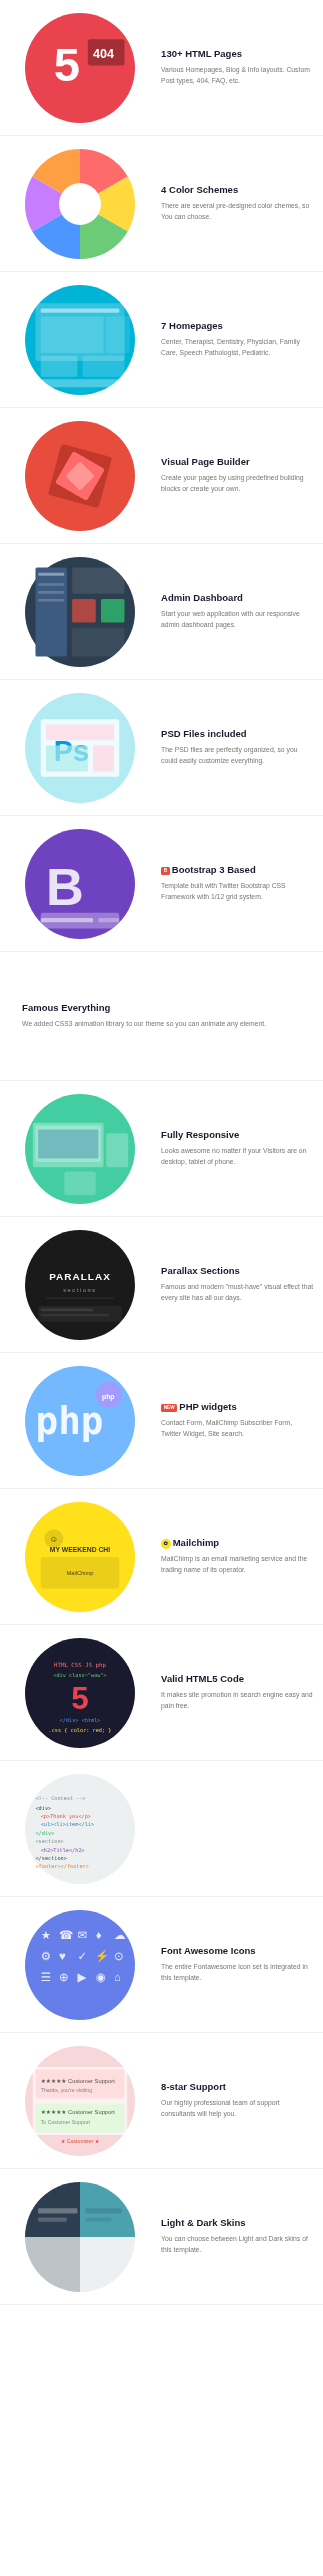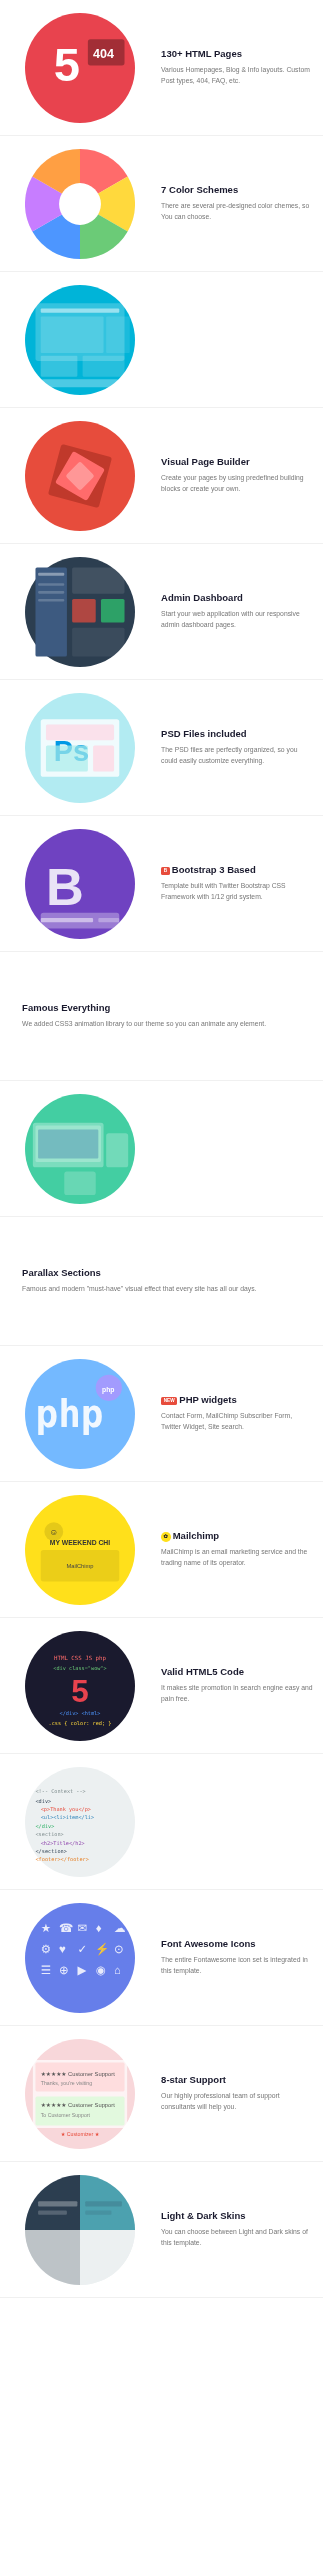--- a/index.html
+++ b/index.html
@@ -100,36 +100,40 @@
         <path d="M105,105 L105,0 A105,105 0 0,1 196,52.5 Z" fill="#ff6b6b"></path>
         <path d="M105,105 L196,52.5 A105,105 0 0,1 196,157.5 Z" fill="#ffd93d"></path>
         <path d="M105,105 L196,157.5 A105,105 0 0,1 105,210 Z" fill="#6bcb77"></path>
         <path d="M105,105 L105,210 A105,105 0 0,1 14,157.5 Z" fill="#4d96ff"></path>
         <path d="M105,105 L14,157.5 A105,105 0 0,1 14,52.5 Z" fill="#c77dff"></path>
         <path d="M105,105 L14,52.5 A105,105 0 0,1 105,0 Z" fill="#ff9f43"></path>
         <circle cx="105" cy="105" r="40" fill="white"></circle>
       </svg>
       </div>
       <div class="feature-content">
-        <div class="feature-title">7 Color Schemes</div>
+        <div class="feature-title">4 Color Schemes</div>
         <div class="feature-desc">There are several pre-designed color chemes, so You can choose.</div>
       </div>
     </div>
     <div class="feature-item">
       <div class="feature-image">
         <svg width="110" height="110" viewBox="0 0 210 210">
         <circle cx="105" cy="105" r="105" fill="#00b4d8"></circle>
         <rect x="20" y="35" width="170" height="110" rx="5" fill="rgba(255,255,255,0.2)"></rect>
         <rect x="30" y="45" width="150" height="8" rx="2" fill="rgba(255,255,255,0.5)"></rect>
         <rect x="30" y="60" width="120" height="70" rx="2" fill="rgba(255,255,255,0.15)"></rect>
         <rect x="30" y="135" width="70" height="40" rx="2" fill="rgba(255,255,255,0.2)"></rect>
         <rect x="110" y="135" width="80" height="40" rx="2" fill="rgba(255,255,255,0.15)"></rect>
         <rect x="155" y="60" width="45" height="70" rx="2" fill="rgba(255,255,255,0.1)"></rect>
         <rect x="30" y="180" width="150" height="15" rx="5" fill="rgba(255,255,255,0.3)"></rect>
       </svg>
+      </div>
+      <div class="feature-content">
+        <div class="feature-title">7 Homepages</div>
+        <div class="feature-desc">Center, Therapist, Dentistry, Physician, Family Care, Speech Pathologist, Pediatric.</div>
       </div>
     </div>
     <div class="feature-item">
       <div class="feature-image">
         <svg width="110" height="110" viewBox="0 0 210 210">
         <circle cx="105" cy="105" r="105" fill="#e74c3c"></circle>
         <rect x="55" y="55" width="100" height="100" rx="5" fill="#c0392b" transform="rotate(15,105,105)"></rect>
         <rect x="70" y="70" width="70" height="70" rx="5" fill="#ff6b6b" transform="rotate(30,105,105)"></rect>
         <rect x="85" y="85" width="40" height="40" rx="5" fill="rgba(255,255,255,0.3)" transform="rotate(45,105,105)"></rect>
       </svg>
@@ -200,22 +204,37 @@
       <div class="feature-image">
         <svg width="110" height="110" viewBox="0 0 210 210">
         <circle cx="105" cy="105" r="105" fill="#43cea2"></circle>
         <rect x="15" y="55" width="135" height="85" rx="5" fill="rgba(255,255,255,0.3)"></rect>
         <rect x="20" y="60" width="125" height="70" rx="3" fill="rgba(255,255,255,0.25)"></rect>
         <rect x="155" y="75" width="42" height="65" rx="5" fill="rgba(255,255,255,0.25)"></rect>
         <rect x="75" y="148" width="60" height="45" rx="5" fill="rgba(255,255,255,0.2)"></rect>
         <rect x="25" y="68" width="115" height="55" rx="2" fill="rgba(24,90,157,0.3)"></rect>
       </svg>
       </div>
-    </div>
-    <div class="feature-item">
+      <div class="feature-content">
+        <div class="feature-title">Fully Responsive</div>
+        <div class="feature-desc">Looks awesome no matter if your Visitors are on desktop, tablet of phone.</div>
+      </div>
+    </div>
+    <div class="feature-item">
+      <div class="feature-image">
+        <svg width="110" height="110" viewBox="0 0 210 210">
+        <circle cx="105" cy="105" r="105" fill="#1a1a1a"></circle>
+        <text x="105" y="95" font-size="19" font-weight="900" fill="white" font-family="Arial" text-anchor="middle" letter-spacing="2">PARALLAX</text>
+        <text x="105" y="118" font-size="11" font-weight="400" fill="rgba(255,255,255,0.5)" font-family="Arial" text-anchor="middle" letter-spacing="3">sections</text>
+        <line x1="40" y1="130" x2="170" y2="130" stroke="rgba(255,255,255,0.2)" stroke-width="1"></line>
+        <rect x="25" y="145" width="160" height="30" rx="3" fill="rgba(255,255,255,0.05)"></rect>
+        <rect x="30" y="150" width="100" height="5" rx="2" fill="rgba(255,255,255,0.1)"></rect>
+        <rect x="30" y="160" width="130" height="5" rx="2" fill="rgba(255,255,255,0.07)"></rect>
+      </svg>
+      </div>
       <div class="feature-content">
         <div class="feature-title">Parallax Sections</div>
         <div class="feature-desc">Famous and modern "must-have" visual effect that every site has all our days.</div>
       </div>
     </div>
     <div class="feature-item">
       <div class="feature-image">
         <svg width="110" height="110" viewBox="0 0 210 210">
         <circle cx="105" cy="105" r="105" fill="#74b9ff"></circle>
         <text x="20" y="130" font-size="72" font-weight="900" fill="rgba(255,255,255,0.9)" font-family="monospace">php</text>

